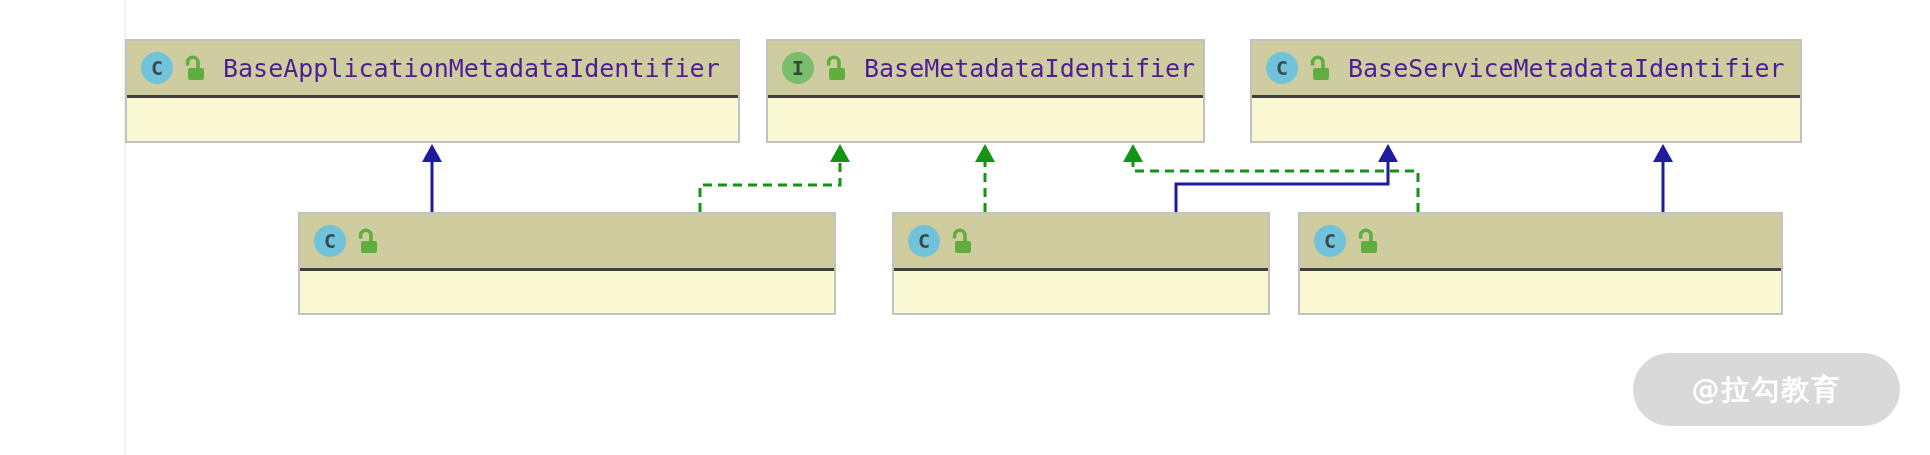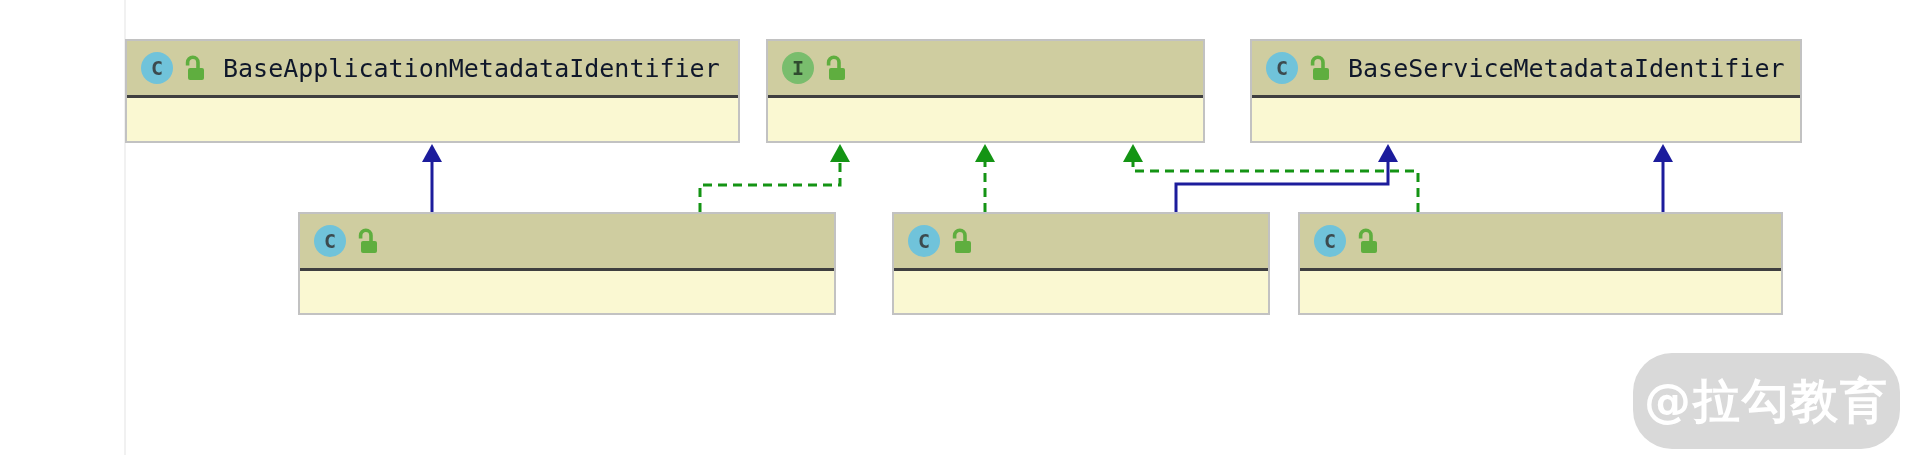--- a/index.html
+++ b/index.html
@@ -27,37 +27,37 @@
   .uml-hdr{
     height:54px;flex:0 0 54px;
     background:#cfcda0;
     display:flex;align-items:center;
     padding-left:14px;gap:8px;
   }
   .uml-sep{height:3px;flex:0 0 3px;background:#3f3f3f;}
   .uml-body{flex:1 1 auto;background:#faf8d2;}
   .uml-label{
     margin-left:8px;
-    font-size:25px;color:#0f172a;
+    font-size:25px;color:#4c1d95;
     white-space:nowrap;letter-spacing:0px;
   }
   .kind-badge{
     width:32px;height:32px;flex:0 0 32px;
     border-radius:50%;
     display:flex;align-items:center;justify-content:center;
     font-size:20px;font-weight:bold;color:#3c4a4e;
   }
   .kind-class{background:#70c3da;}
   .kind-interface{background:#79bd6d;color:#2f4a2f;}
   .lock{width:26px;height:28px;flex:0 0 26px;}
   .watermark{
-    position:absolute;left:1633px;top:353px;width:267px;height:96px;
+    position:absolute;left:1633px;top:353px;width:267px;height:73px;
     background:#d9d9d9;border-radius:39px;
     display:flex;align-items:center;justify-content:center;
-    color:#ffffff;font-size:47px;font-weight:bold;letter-spacing:2px;
+    color:#ffffff;font-size:28px;font-weight:bold;letter-spacing:2px;
     font-family:"DejaVu Sans","Liberation Sans",sans-serif;
   }
 </style>
 </head>
 <body>
 
 <div class="canvas">
 
   <div class="panel-edge"></div>
 
@@ -107,20 +107,21 @@
     <div class="uml-body"></div>
   </div>
 
   <div class="uml-box row-top" style="left:766px;width:439px;">
     <div class="uml-hdr">
       <span class="kind-badge kind-interface">I</span>
       <svg class="lock" viewBox="0 0 26 28">
         <path d="M17 14 V8.5 a5.2 5.2 0 0 0 -10.4 0 V11.5" stroke="#5fae3f" stroke-width="3.6" fill="none"></path>
         <rect x="7" y="14" width="16" height="12" rx="2" fill="#5fae3f"></rect>
       </svg>
+      <span class="uml-label">BaseMetadataIdentifier</span>
     </div>
     <div class="uml-sep"></div>
     <div class="uml-body"></div>
   </div>
 
   <div class="uml-box row-top" style="left:1250px;width:552px;">
     <div class="uml-hdr">
       <span class="kind-badge kind-class">C</span>
       <svg class="lock" viewBox="0 0 26 28">
         <path d="M17 14 V8.5 a5.2 5.2 0 0 0 -10.4 0 V11.5" stroke="#5fae3f" stroke-width="3.6" fill="none"></path>

